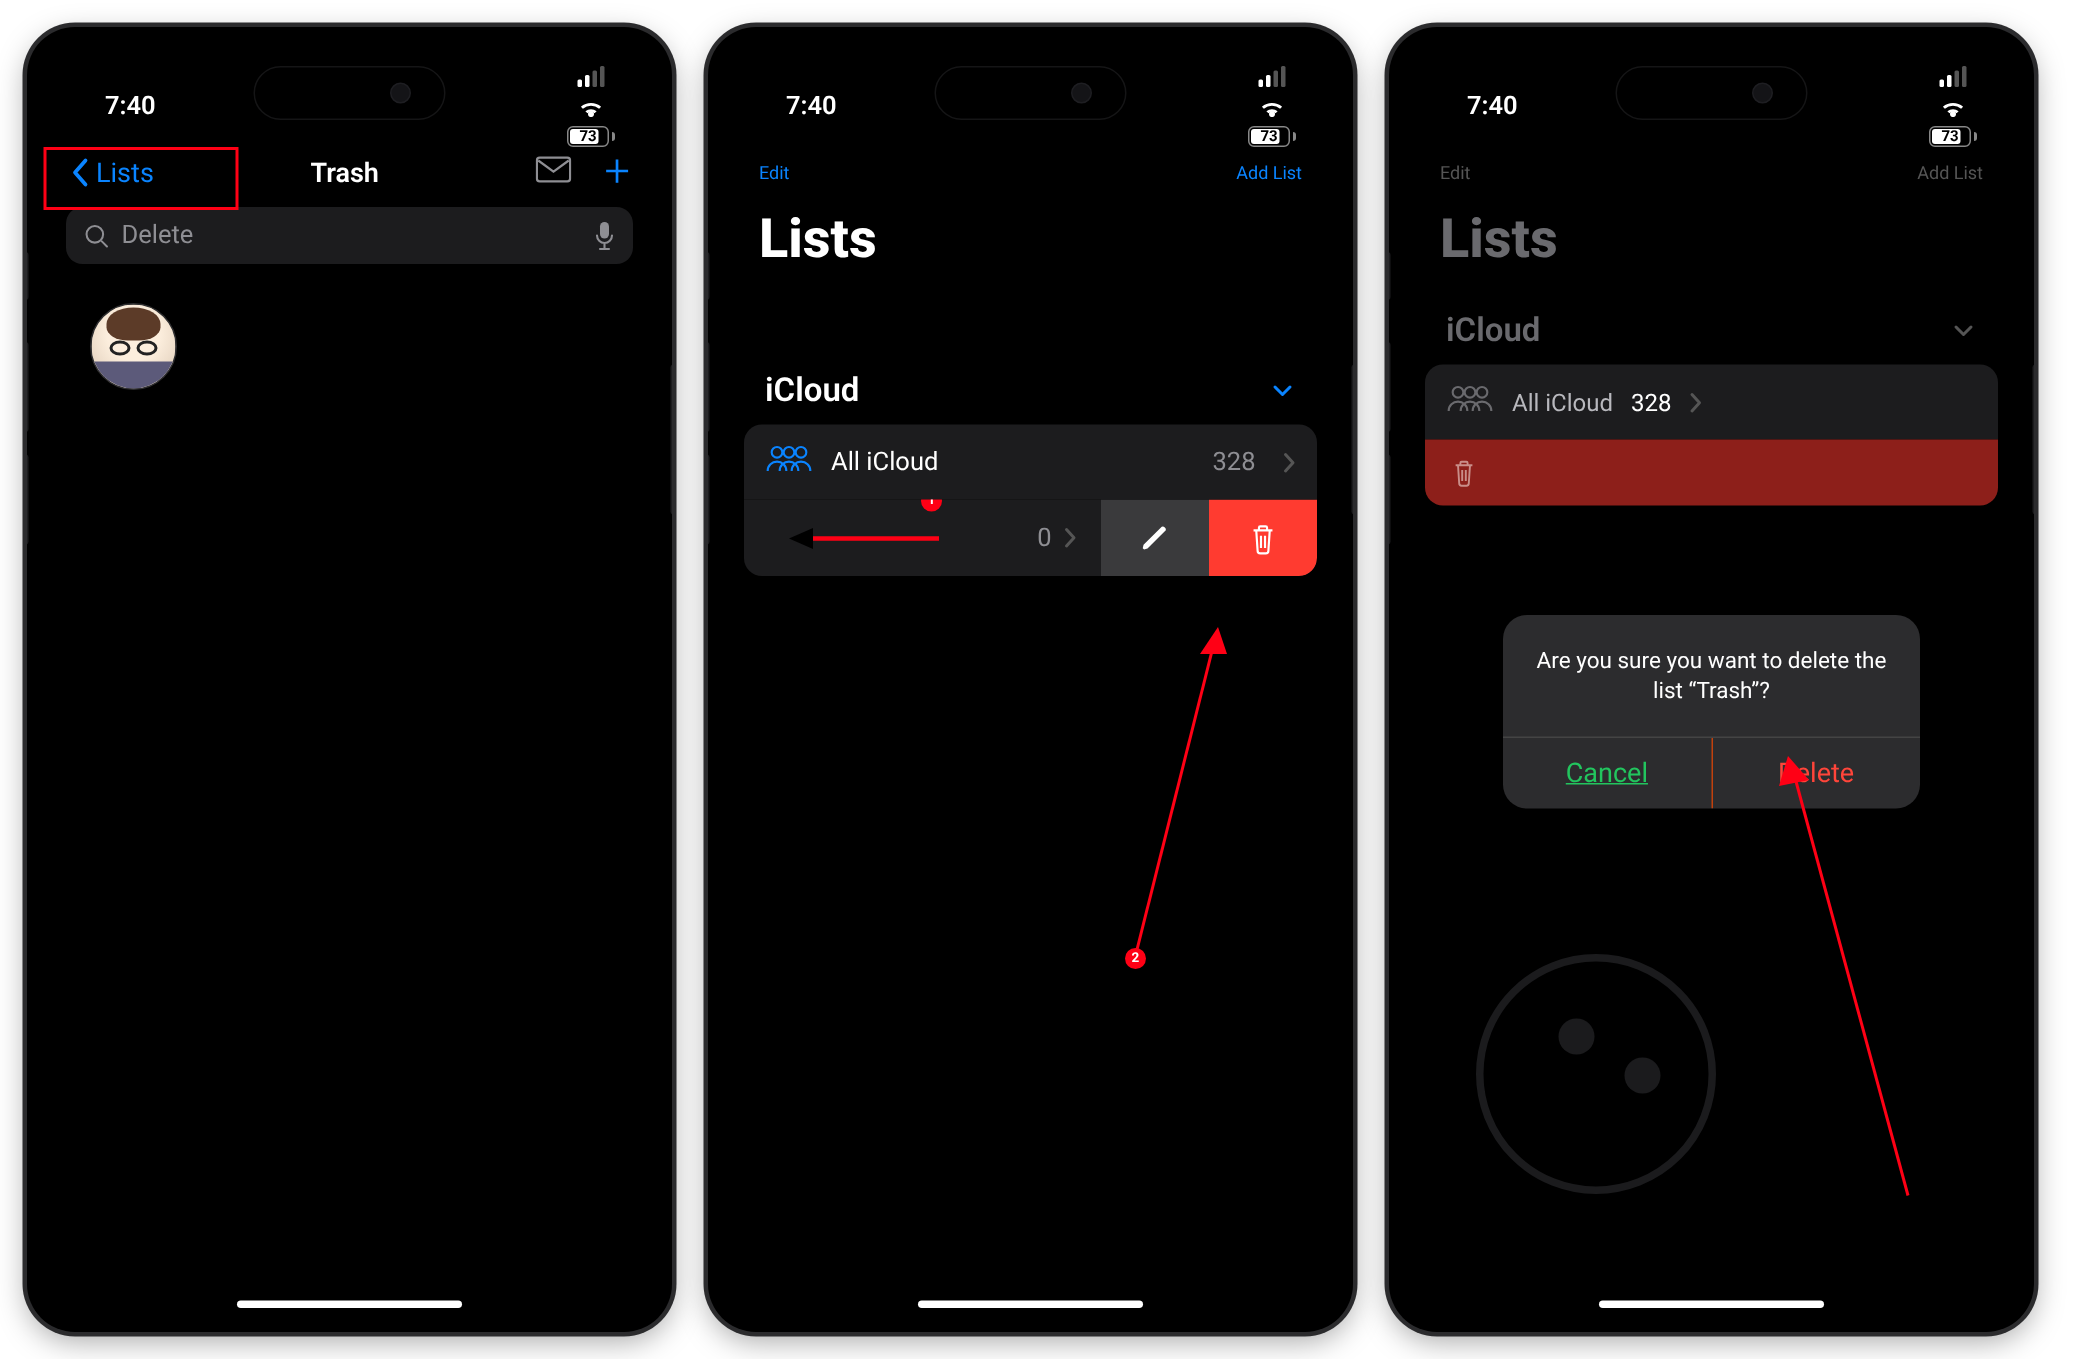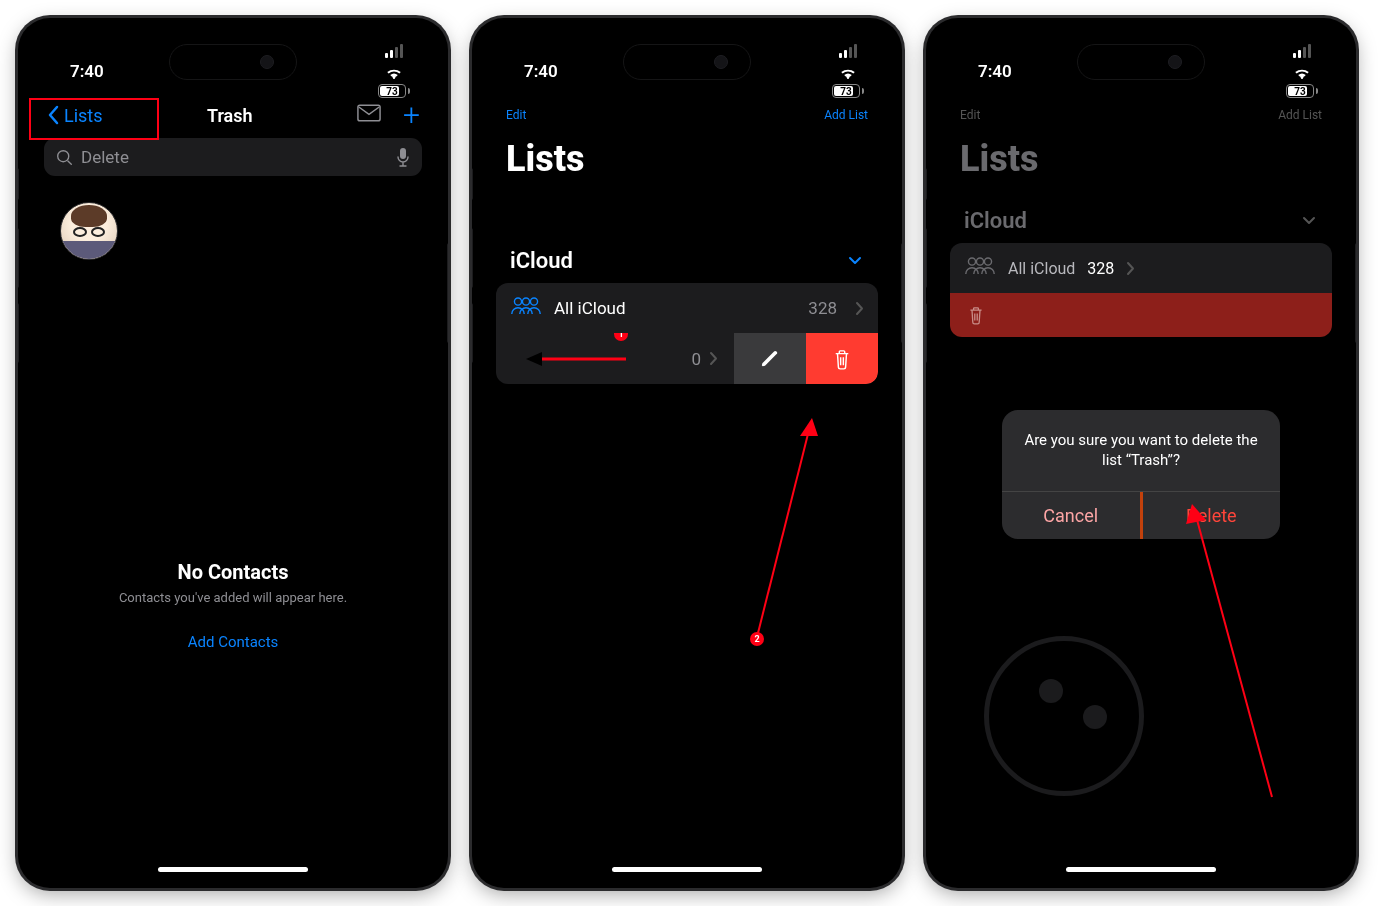--- a/index.html
+++ b/index.html
@@ -120,21 +120,21 @@
 
   
   .cell3{background:#1c1c1e;border-radius:12px 12px 0 0;display:flex;align-items:center;padding:13px 14px;gap:12px;}
   .delrow{height:44px;background:#8d1f1a;border-radius:0 0 12px 12px;display:flex;align-items:center;padding-left:18px;color:#c98e89;}
 
   
   .alert{position:absolute;left:50%;top:384px;transform:translateX(-50%);width:278px;background:#2c2c2e;border-radius:16px;overflow:hidden;}
   .alert .msg{padding:20px 20px;text-align:center;font-size:15px;line-height:1.35;}
   .alert .btns{display:flex;border-top:1px solid #444;}
   .alert .btn{flex:1;text-align:center;padding:13px 0;font-size:18px;}
-  .alert .btn.cancel{color:#fca5a5;border-right:3px solid #c2410c;}
+  .alert .btn.cancel{color:#22c55e;border-right:1px solid #c2410c;text-decoration:underline;}
   .alert .btn.delete{color:#ff453a;}
 
   
   .home{position:absolute;bottom:8px;left:50%;transform:translateX(-50%);width:150px;height:5px;border-radius:3px;background:#fff;}
 
   
   .arrow-long{position:absolute;pointer-events:none;}
   .arrow-long line{stroke:#ff0015;stroke-width:2;}
   .arrow-long polygon{fill:#ff0015;}
 
@@ -216,25 +216,20 @@
 
       <div class="avatar">
         <div class="hair"></div>
           <div class="glasses">
             <i></i>
             <i></i>
           </div>
           <div class="shirt"></div>
       </div>
 
-      <div class="empty">
-        <h3>No Contacts</h3>
-        <p>Contacts you've added will appear here.</p>
-        <span class="link">Add Contacts</span>
-      </div>
     </div>
 
     <div class="home"></div>
   </div>
 </div>
 
 <div class="phone">
   <div class="side-btn-l1"></div>
   <div class="side-btn-l2"></div>
   <div class="side-btn-l3"></div>

